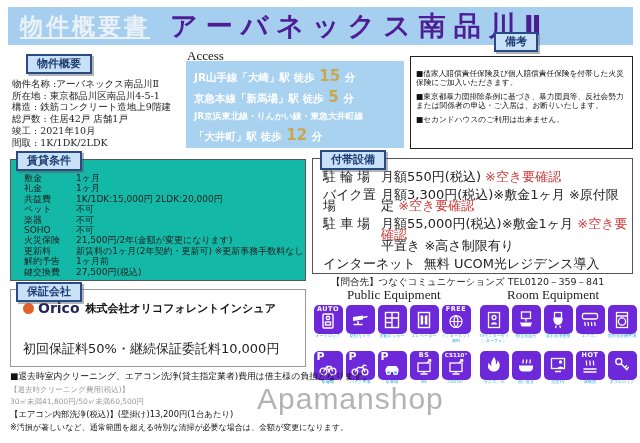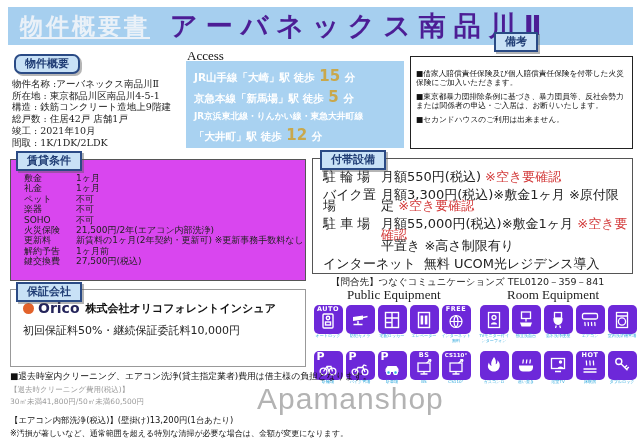--- a/index.html
+++ b/index.html
@@ -30,75 +30,75 @@
     background:#A9D2F1; padding:5px 6px 0 8px; }
   .access-line { color:#fff; font-weight:bold; font-size:10.5px; line-height:20px; white-space:nowrap; }
   .access-line.small { font-size:8.8px; line-height:17px; }
   .access-min { color:#C9A84C; font-size:15px; font-weight:bold; padding:0 1px; }
   
   .remarks-box { position:absolute; left:410px; top:56px; width:223px; height:93px;
     border:1.5px solid #222; background:#fff; padding:12px 4px 0 5px; }
   .remark-item { font-size:7.7px; line-height:9.4px; color:#111; margin-bottom:4px; }
   
   .rental-box { position:absolute; left:10px; top:159px; width:296px; height:122px;
-    border:1.5px solid #555; background:#d946ef; padding:13px 2px 8px 13px; }
+    border:1.5px solid #555; background:#14b8a6; padding:13px 2px 8px 13px; }
   .rt-row { display:flex; font-size:9px; line-height:10.4px; color:#222; }
   .rt-label { width:52px; flex:none; }
   .rt-value { flex:1; white-space:nowrap; }
   
   .fac-box { position:absolute; left:312px; top:158px; width:321px; height:116px;
     border:1.5px solid #555; background:#fff; padding:12px 2px 0 10px; }
   .fac-row { display:flex; font-size:13px; line-height:11px; color:#222; margin-bottom:7px; }
   .fac-label { width:58px; flex:none; }
   .fac-row.wide .fac-label { width:auto; margin-right:8px; }
   .fac-val { flex:1; }
   .fac-red { color:#D33A3A; }
   .fac-val2 { display:block; }
   .fac-contact { font-size:9.5px; color:#222; margin-left:8px; margin-top:3px; }
   
   .gua-box { position:absolute; left:10px; top:289px; width:296px; height:78px;
     border:1px solid #999; background:#fff; padding:10px 0 0 12px; }
   .gua-brand-row { display:flex; align-items:center; }
   .orico-dot { width:11px; height:11px; border-radius:50%; background:#E2622B; margin-right:4px; flex:none; }
   .orico-word { font-size:14px; font-weight:bold; color:#24245A; margin-right:6px; }
   .gua-company { font-size:11px; font-weight:bold; color:#111; white-space:nowrap; }
-  .gua-fee { font-size:11px; color:#222; margin-top:7px; }
+  .gua-fee { font-size:13px; color:#222; margin-top:24px; }
   
   .equip-title { position:absolute; font-size:13px; color:#222; font-family:"Liberation Serif",serif; }
   .equip-grid { position:absolute; display:grid; grid-template-columns:repeat(5,32px); row-gap:3px; z-index:1; }
   .equip-cell { width:32px; }
   .equip-icon { position:relative; width:29px; height:29px; margin:0 auto;
     background:#6d28d9; border-radius:5px; overflow:hidden; }
   .equip-icon svg { position:absolute; left:4.5px; top:4.5px; }
   .equip-icon.has-badge svg { top:8px; }
   .badge { position:absolute; top:1px; left:0; right:0; text-align:center; color:#fff;
     font-weight:bold; font-size:6.5px; line-height:7px; letter-spacing:.5px; }
   .badge-p { text-align:left; left:3px; font-size:11px; line-height:10px; letter-spacing:0; }
   .badge-wide { font-size:5.5px; letter-spacing:0; }
   .equip-label { width:32px; text-align:center; }
   .equip-label span { display:block; width:46px; margin-left:-7px; transform:scale(.68);
     transform-origin:50% 0; font-size:6px; line-height:6.8px; color:#2FA8DD; }
   
   .footnotes { position:absolute; left:10px; top:371px; width:626px; z-index:3; }
   .fn1 { font-size:8.8px; color:#111; }
   .fn-gray { font-size:7.5px; color:#9B9B9B; margin-top:2px; }
-  .fn4 { font-size:8.4px; color:#111; margin-top:8px; }
+  .fn4 { font-size:8.4px; color:#111; margin-top:2px; }
   .fn5 { font-size:8px; color:#111; margin-top:2px; }
   .watermark { position:absolute; left:257px; top:382px; z-index:2;
     font-family:"Liberation Sans",sans-serif; font-size:30px; color:#B3B3B3; letter-spacing:1px; }
 </style>
 </head>
 <body>
 
 <div class="top-header">
   <span class="doc-type">物件概要書</span>
   <span class="prop-name">アーバネックス南品川Ⅱ</span>
 </div>
 
-<div class="sec-hdr" style="left:14px; top:54px;border-radius:7px;">物件概要</div>
+<div class="sec-hdr" style="left:26px; top:54px;">物件概要</div>
 <div class="overview-lines">
   <div>物件名称 :アーバネックス南品川Ⅱ</div>
   <div>所在地 : 東京都品川区南品川4-5-1</div>
   <div>構造 : 鉄筋コンクリート造地上9階建</div>
   <div>総戸数 : 住居42戸 店舗1戸</div>
   <div>竣工 : 2021年10月</div>
   <div>間取 : 1K/1DK/2LDK</div>
 </div>
 
 <div class="access-title">Access</div>
@@ -120,34 +120,38 @@
 <div class="rental-box">
   <div class="rt-row">
       <span class="rt-label">敷金</span>
       <span class="rt-value">1ヶ月</span>
     </div>
   <div class="rt-row">
       <span class="rt-label">礼金</span>
       <span class="rt-value">1ヶ月</span>
     </div>
   <div class="rt-row">
+      <span class="rt-label">共益費</span>
+      <span class="rt-value">1K/1DK:15,000円 2LDK:20,000円</span>
+    </div>
+  <div class="rt-row">
       <span class="rt-label">ペット</span>
       <span class="rt-value">不可</span>
     </div>
   <div class="rt-row">
       <span class="rt-label">楽器</span>
       <span class="rt-value">不可</span>
     </div>
   <div class="rt-row">
       <span class="rt-label">SOHO</span>
       <span class="rt-value">不可</span>
     </div>
   <div class="rt-row">
       <span class="rt-label">火災保険</span>
-      <span class="rt-value">21,500円/2年(エアコン内部洗浄)</span>
+      <span class="rt-value">21,500円/2年(金額が変更になります)</span>
     </div>
   <div class="rt-row">
       <span class="rt-label">更新料</span>
       <span class="rt-value">新賃料の1ヶ月(2年契約・更新可) ※更新事務手数料なし</span>
     </div>
   <div class="rt-row">
       <span class="rt-label">解約予告</span>
       <span class="rt-value">1ヶ月前</span>
     </div>
   <div class="rt-row">

